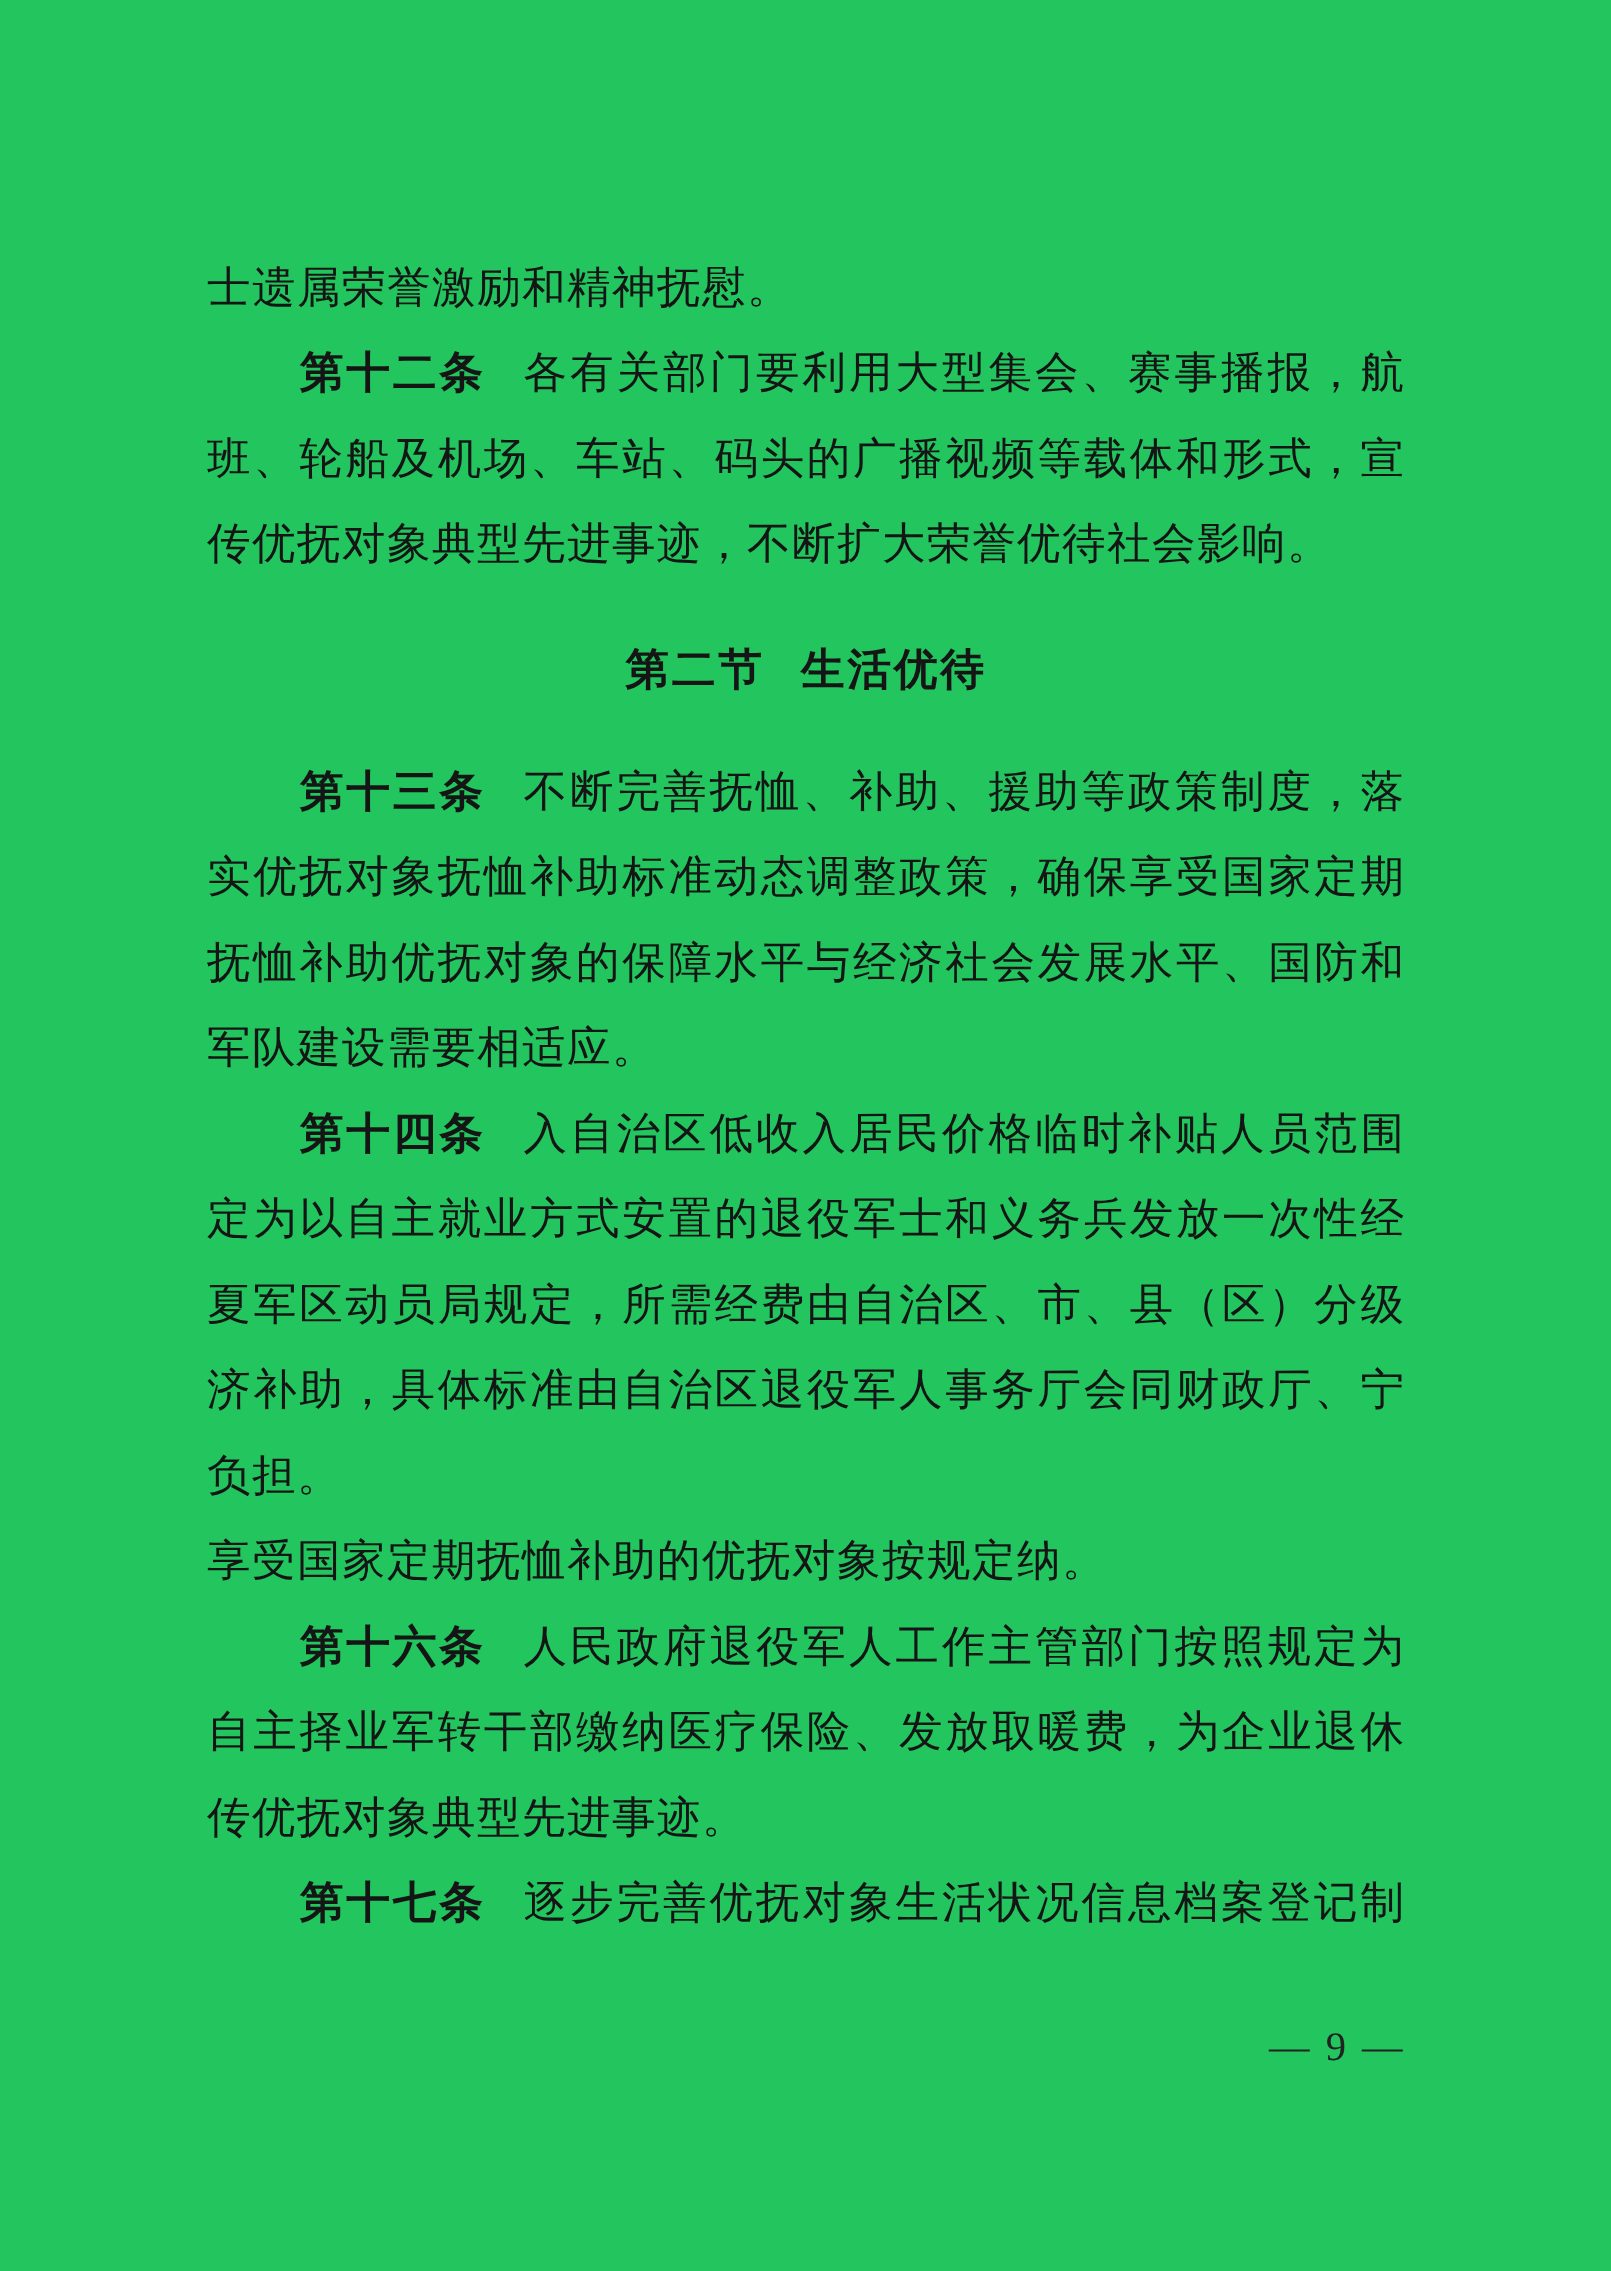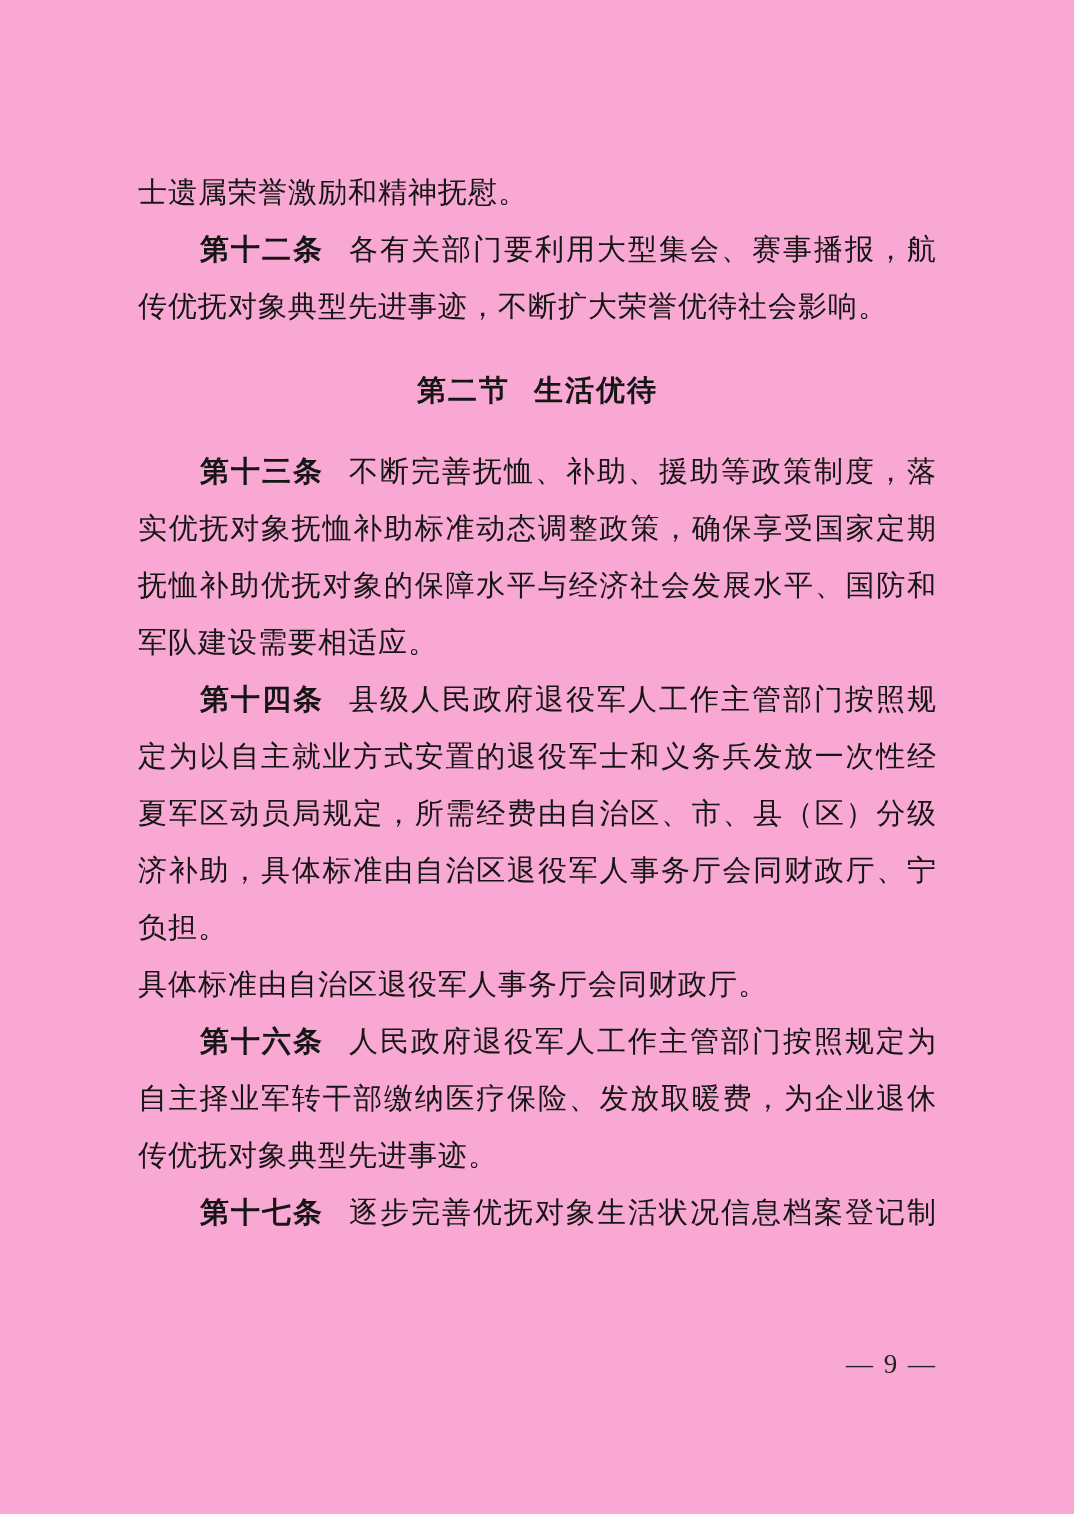--- a/index.html
+++ b/index.html
@@ -4,21 +4,21 @@
 <style>
   html, body {
     margin: 0;
     padding: 0;
     background: #ffffff;
   }
   .page {
     position: relative;
     width: 1074px;
     height: 1514px;
-    background: #f9a8d4;
+    background: #22c55e;
     color: #151515;
     font-family: "Liberation Serif", "DejaVu Serif", serif;
     overflow: hidden;
   }
   .content {
     position: absolute;
     left: 138px;
     top: 164px;
     width: 799px;
   }
@@ -63,31 +63,32 @@
     color: #222222;
   }
 </style>
 </head>
 <body>
 
 <div class="page">
   <div class="content" id="content">
       <div class="line">士遗属荣誉激励和精神抚慰。</div>
       <div class="line fill indent"><span class="lead">第十二条</span><span>各有关部门要利用大型集会、赛事播报，航</span></div>
+      <div class="line fill">班、轮船及机场、车站、码头的广播视频等载体和形式，宣</div>
       <div class="line">传优抚对象典型先进事迹，不断扩大荣誉优待社会影响。</div>
       <div class="section-heading"><span class="heading-label">第二节</span><span class="heading-title">生活优待</span></div>
       <div class="line fill indent"><span class="lead">第十三条</span><span>不断完善抚恤、补助、援助等政策制度，落</span></div>
       <div class="line fill">实优抚对象抚恤补助标准动态调整政策，确保享受国家定期</div>
       <div class="line fill">抚恤补助优抚对象的保障水平与经济社会发展水平、国防和</div>
       <div class="line">军队建设需要相适应。</div>
-      <div class="line fill indent"><span class="lead">第十四条</span><span>县级人民政府退役军人工作主管部门按照规</span></div>
+      <div class="line fill indent"><span class="lead">第十四条</span><span>入自治区低收入居民价格临时补贴人员范围</span></div>
       <div class="line fill">定为以自主就业方式安置的退役军士和义务兵发放一次性经</div>
       <div class="line fill">夏军区动员局规定，所需经费由自治区、市、县（区）分级</div>
       <div class="line fill">济补助，具体标准由自治区退役军人事务厅会同财政厅、宁</div>
       <div class="line">负担。</div>
-      <div class="line">具体标准由自治区退役军人事务厅会同财政厅。</div>
+      <div class="line">享受国家定期抚恤补助的优抚对象按规定纳。</div>
       <div class="line fill indent"><span class="lead">第十六条</span><span>人民政府退役军人工作主管部门按照规定为</span></div>
       <div class="line fill">自主择业军转干部缴纳医疗保险、发放取暖费，为企业退休</div>
       <div class="line">传优抚对象典型先进事迹。</div>
       <div class="line fill indent"><span class="lead">第十七条</span><span>逐步完善优抚对象生活状况信息档案登记制</span></div>
     </div>
   <div class="page-number">— 9 —</div>
 </div>
 
 </body></html>

